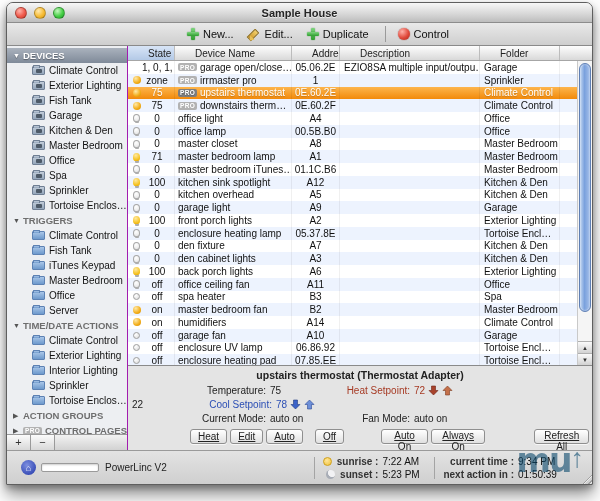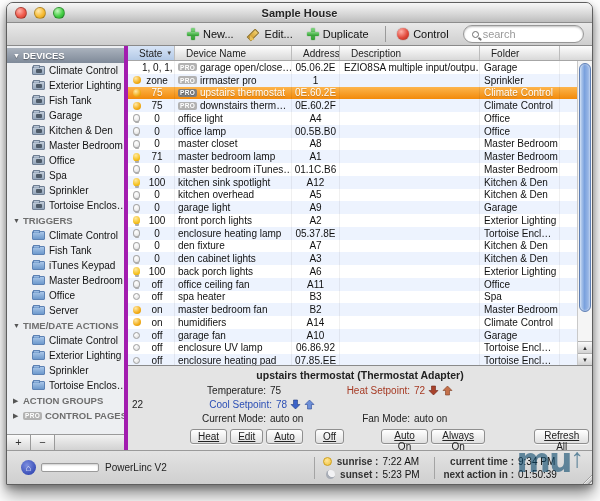--- a/index.html
+++ b/index.html
@@ -31,40 +31,40 @@
   .searchbox{ margin-left:auto; margin-right:8px; width:193px; height:18px; border:1px solid #979797; border-radius:10px; background:#fff; display:flex; align-items:center; padding:0 8px; box-shadow:inset 0 1px 2px rgba(0,0,0,.25); }
   .mag-ic{ width:7px; height:7px; border:1.5px solid #6e6e6e; border-radius:50%; position:relative; flex:none; margin-right:4px; }
   .mag-ic::after{ content:""; position:absolute; left:5px; top:6px; width:4px; height:1.5px; background:#6e6e6e; transform:rotate(40deg); border-radius:1px; }
   .searchbox input{ border:none; outline:none; width:100%; font-size:11px; font-family:inherit; color:#333; background:transparent; }
   .searchbox input::placeholder{ color:#9a9a9a; }
 
   
   .content{ flex:1; display:flex; min-height:0; }
 
   
-  .sidebar{ width:121px; flex:none; background:#edeff2; border-right:4px solid #a21caf; display:flex; flex-direction:column; }
+  .sidebar{ width:121px; flex:none; background:#edeff2; border-right:1px solid #a21caf; display:flex; flex-direction:column; }
   .side-list{ flex:1; overflow:hidden; padding-top:2px; }
   .side-header{ height:15px; display:flex; align-items:center; font-size:9.5px; font-weight:bold; color:#6e6e6e; padding-left:6px; white-space:nowrap; }
   .side-header.sel{ background:linear-gradient(#aab2bd,#7f8a99); color:#fff; text-shadow:0 1px 1px rgba(0,0,0,.35); }
   .disc{ width:10px; font-size:7px; color:#555; flex:none; }
   .side-header.sel .disc{ color:#fff; }
   .side-item{ height:15px; display:flex; align-items:center; padding-left:25px; font-size:10px; color:#111; white-space:nowrap; overflow:hidden; }
   .fold{ width:13px; height:9px; border-radius:1px; position:relative; margin-right:4px; flex:none; }
   .fold::before{ content:""; position:absolute; top:-2px; left:0; width:5px; height:2px; border-radius:1px 1px 0 0; background:inherit; border:inherit; border-bottom:none; }
   .fold.plain{ background:linear-gradient(#a9c6e8,#6d99cc); border:0.5px solid #5d82b4; }
   .fold.device{ background:linear-gradient(#c2cdda,#93a5ba); border:0.5px solid #6f7f94; }
   .fold.device::after{ content:""; position:absolute; left:3px; top:2px; width:6px; height:4px; background:#4d5a68; border-radius:1px; }
   .probadge{ font-size:6.5px; font-weight:bold; color:#fff; background:#b2b2b2; border-radius:2px; padding:0.5px 2px; margin-right:3px; letter-spacing:.3px; flex:none; }
   .side-footer{ height:16px; flex:none; border-top:1px solid #9a9a9a; display:flex; background:linear-gradient(#f2f2f2,#d2d2d2); }
   .sf-btn{ width:24px; height:100%; border:none; border-right:1px solid #9a9a9a; background:linear-gradient(#fbfbfb,#d8d8d8); font-size:11px; color:#333; line-height:13px; font-family:inherit; }
 
   
   .main{ flex:1; display:flex; flex-direction:column; min-width:0; background:#fff; }
   .thead{ height:15px; flex:none; display:flex; background:linear-gradient(#fdfdfd,#d9d9d9); border-bottom:1px solid #a6a6a6; font-size:10px; color:#222; }
-  .th{ display:flex; align-items:center; padding-left:11px; border-right:1px solid #bcbcbc; white-space:nowrap; overflow:hidden; flex:none; }
+  .th{ display:flex; align-items:center; padding-left:20px; border-right:1px solid #bcbcbc; white-space:nowrap; overflow:hidden; flex:none; }
   .th.sorted{ background:linear-gradient(#d8e5f7,#b3c9e6); }
   .sortarrow{ font-size:6px; color:#444; margin-left:4px; }
   .tbody-wrap{ flex:1; display:flex; min-height:0; }
   .rows{ flex:1; min-width:0; }
   .trow{ height:12.75px; display:flex; font-size:10px; color:#111; background:#fff; overflow:hidden; }
   .trow.alt{ background:#edf3fe; }
   .trow.sel{ background:linear-gradient(#fdb54d,#f28a0b); color:#fff; text-shadow:0 1px 1px rgba(0,0,0,.2); }
   .td{ display:flex; align-items:center; white-space:nowrap; overflow:hidden; border-right:1px solid rgba(0,0,0,.06); flex:none; height:100%; }
   .td.c-state{ padding:0 2px 0 3px; }
   .td.c-name{ padding-left:3px; }
@@ -156,24 +156,20 @@
     </button>
     <button class="tbtn">
       <span class="plus-ic"></span>
       <span>Duplicate</span>
     </button>
     <div class="tsep"></div>
     <button class="tbtn">
       <span class="ball-red-ic"></span>
       <span>Control</span>
     </button>
-    <div class="searchbox">
-      <span class="mag-ic"></span>
-      <input type="text" placeholder="search" style="">
-    </div>
   </div>
 
   <div class="content">
 
     <div class="sidebar">
       <div class="side-list" id="sidebar-list">
           <div class="side-header sel">
             <span class="disc">▼</span>
             <span>DEVICES</span>
           </div>
@@ -249,20 +245,24 @@
             <span class="disc">▼</span>
             <span>TIME/DATE ACTIONS</span>
           </div>
           <div class="side-item">
             <span class="fold plain"></span>
             <span>Climate Control</span>
           </div>
           <div class="side-item">
             <span class="fold plain"></span>
             <span>Exterior Lighting</span>
+          </div>
+          <div class="side-item">
+            <span class="fold plain"></span>
+            <span>Interior Lighting</span>
           </div>
           <div class="side-item">
             <span class="fold plain"></span>
             <span>Sprinkler</span>
           </div>
           <div class="side-item">
             <span class="fold plain"></span>
             <span>Tortoise Enclos…</span>
           </div>
           <div class="side-header">

